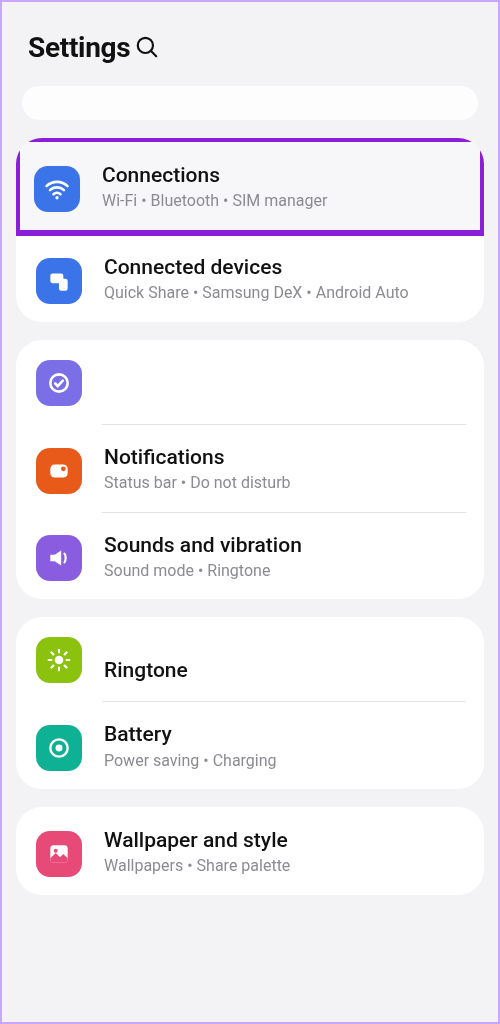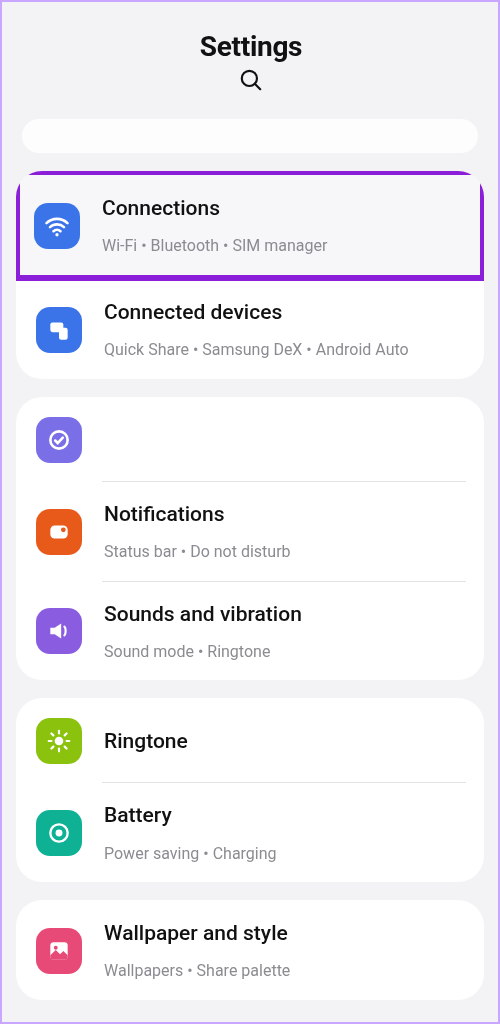--- a/index.html
+++ b/index.html
@@ -7,23 +7,21 @@
   body {
     background: #f3f3f5;
     font-family: -apple-system, 'Segoe UI', Roboto, Arial, sans-serif;
     border: 2px solid #c9a6ff;
     overflow: hidden;
   }
   .screen { padding: 0 14px; }
   .header {
     display: flex;
     align-items: center;
-    justify-content: space-between;
     padding: 28px 10px 22px 12px;
-    flex-direction: column;
   }
   .header h1 {
     font-size: 28px;
     font-weight: 700;
     color: #111;
     letter-spacing: -0.3px;
   }
   .search-btn {
     width: 34px; height: 34px;
     display: flex; align-items: center; justify-content: center;
@@ -36,21 +34,21 @@
     margin: 0 6px 18px 6px;
   }
   .card {
     background: #fff;
     border-radius: 26px;
     margin-bottom: 18px;
     overflow: hidden;
   }
   .row {
     display: flex;
-    align-items: center;
+    align-items: flex-end;
     padding: 18px 18px 18px 10px;
     position: relative;
     cursor: pointer;
   }
   .row + .row::before,
   .row.has-divider::before {
     content: "";
     position: absolute;
     left: 86px; right: 18px; top: 0;
     height: 1px;
@@ -75,21 +73,21 @@
   .title {
     font-size: 21px;
     font-weight: 500;
     color: #111;
     line-height: 1.25;
   }
   .sub {
     font-size: 16px;
     color: #8b8b91;
     line-height: 1.35;
-    margin-top: 14px;
+    margin-top: 2px;
   }
   
   .bg-blue   { background: #3a74e8; }
   .bg-blue2  { background: #3a74e8; }
   .bg-violet { background: #7b6fe8; }
   .bg-purple { background: #8a5de0; }
   .bg-orange { background: #e85a1a; }
   .bg-green  { background: #8bc20e; }
   .bg-teal   { background: #0fb195; }
   .bg-pink   { background: #e84a78; }

